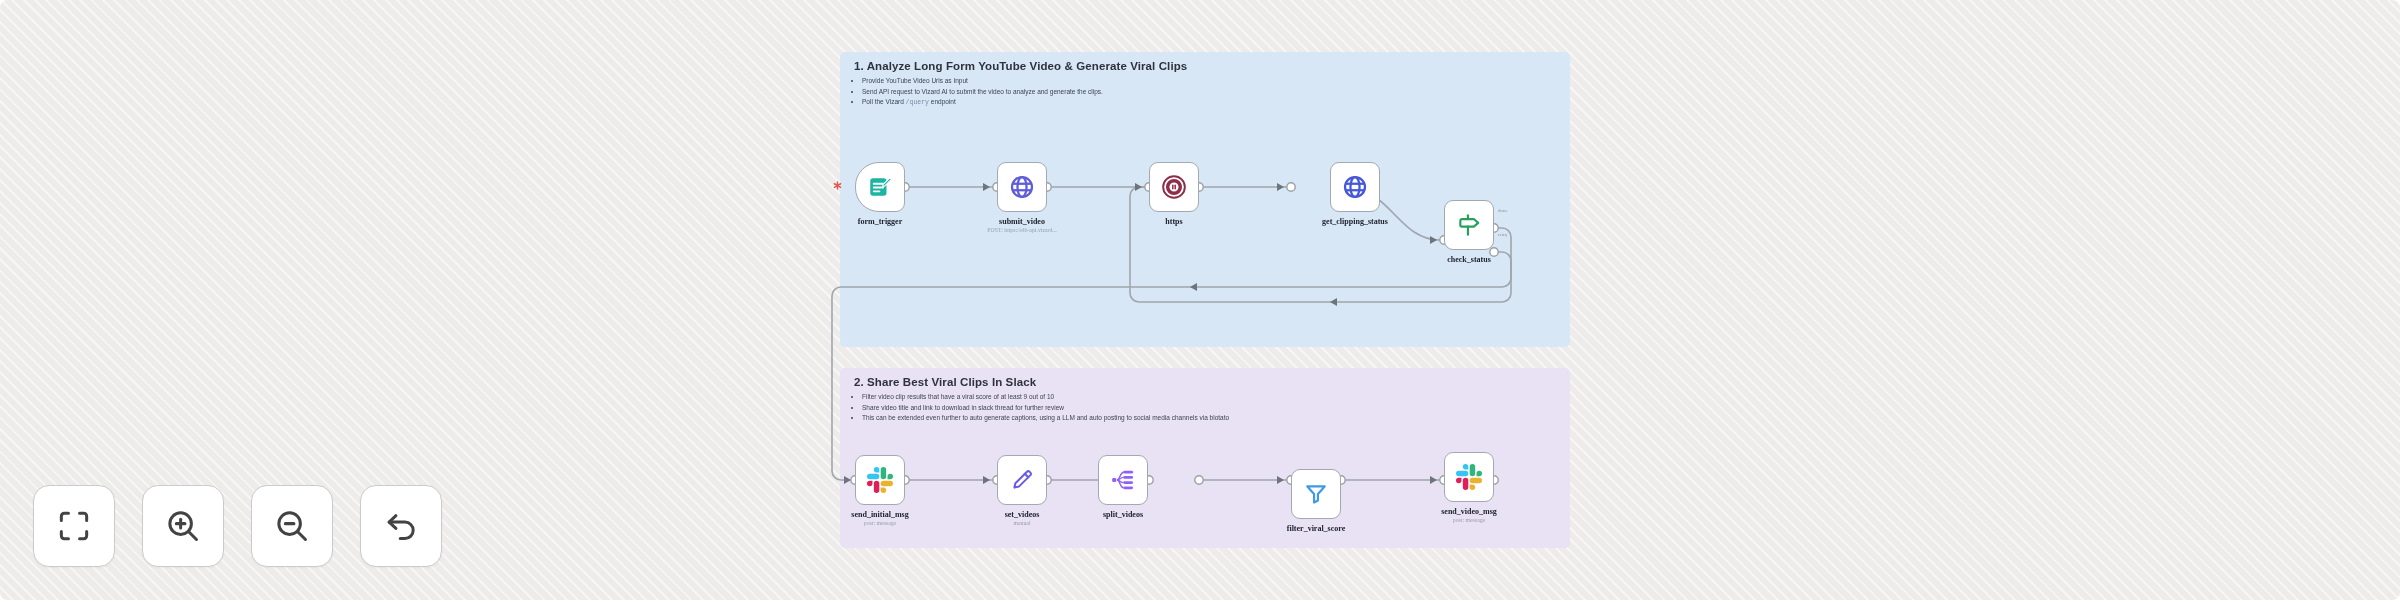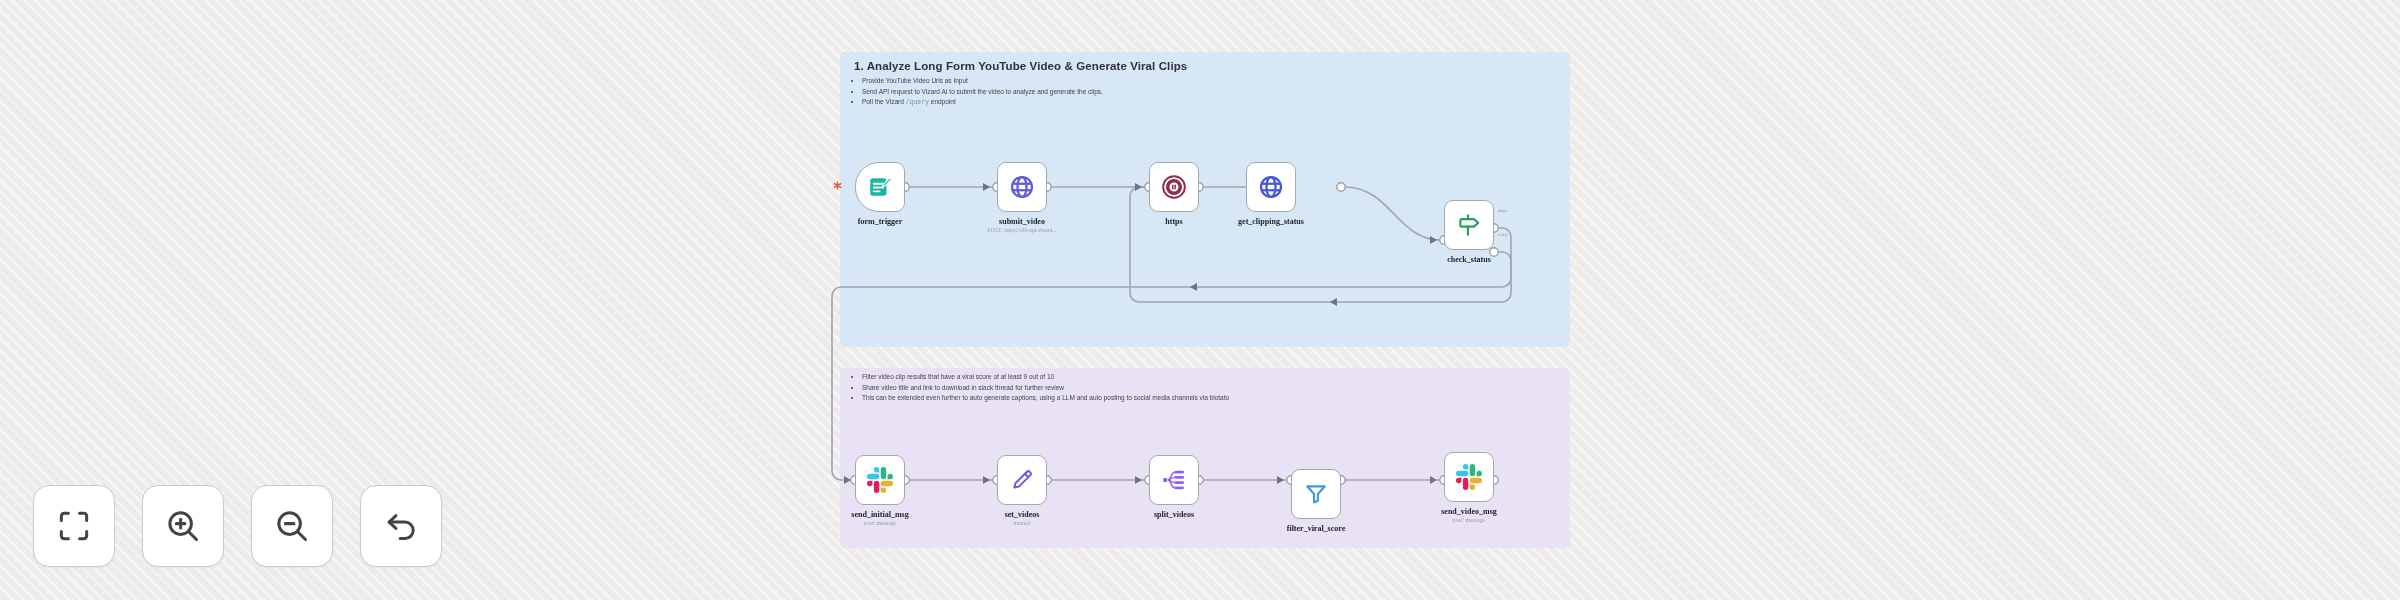--- a/index.html
+++ b/index.html
@@ -2,20 +2,21 @@
 <html><head>
 <meta charset="utf-8">
 <style>
   html,body{margin:0;padding:0;}
   .stage{
     position:relative;width:2400px;height:600px;overflow:hidden;
     font-family:"Liberation Sans", sans-serif;
     background:
       repeating-linear-gradient(45deg, rgba(255,255,255,.55) 0 2px, rgba(0,0,0,0) 2px 8px),
       #eeecea;
+    border-radius: 8px;
   }
   
   .section{position:absolute;border-radius:5px;}
   .sec1{left:840px;top:52px;width:730px;height:295px;background:#d7e7f6;}
   .sec2{left:840px;top:368px;width:730px;height:180px;background:#e8e2f4;}
   .sec-title{margin:8px 0 0 14px;font-size:11.5px;font-weight:700;color:#2e323c;letter-spacing:.1px;}
   .sec-bullets{margin:5px 0 0 0;padding-left:22px;}
   .sec-bullets li{font-size:6.5px;color:#3d4350;margin-bottom:3.6px;line-height:1.1;}
   .code{font-family:"Liberation Mono", monospace;color:#7a8aa8;}
   
@@ -52,20 +53,21 @@
   <div class="section sec1">
     <h2 class="sec-title">1. Analyze Long Form YouTube Video &amp; Generate Viral Clips</h2>
     <ul class="sec-bullets">
       <li>Provide YouTube Video Urls as Input</li>
       <li>Send API request to Vizard AI to submit the video to analyze and generate the clips.</li>
       <li><span>Poll the Vizard </span><span class="code">/query</span><span> endpoint</span></li>
     </ul>
   </div>
 
   <div class="section sec2">
+    <h2 class="sec-title">2. Share Best Viral Clips In Slack</h2>
     <ul class="sec-bullets">
       <li>Filter video clip results that have a viral score of at least 9 out of 10</li>
       <li>Share video title and link to download in slack thread for further review</li>
       <li>This can be extended even further to auto generate captions, using a LLM and auto posting to social media channels via blotato</li>
     </ul>
   </div>
 
   <svg class="wires" width="2400" height="600">
 
     <path class="wire" d="M909 187 H993"></path>
@@ -162,21 +164,21 @@
         <circle cx="12" cy="12" r="5.8" fill="none" stroke="#8e2f4a" stroke-width="3.2"></circle>
         <g stroke="#8e2f4a" stroke-width="1.4" stroke-linecap="round">
           <line x1="10.9" y1="10.4" x2="10.9" y2="13.6"></line>
             <line x1="13.1" y1="10.4" x2="13.1" y2="13.6"></line>
         </g>
       </svg>
     </div>
     <div class="nlabel">https</div>
   </div>
 
-  <div class="node" style="left:1246px;top:162px">
+  <div class="node" style="left:1330px;top:162px">
     <div class="nbox">
       <svg class="nicon" viewBox="0 0 24 24">
         <g stroke="#4658da" stroke-width="2.1" fill="none">
           <circle cx="12" cy="12" r="9.2"></circle>
             <ellipse cx="12" cy="12" rx="4.2" ry="9.2"></ellipse>
           <line x1="3" y1="9" x2="21" y2="9"></line>
             <line x1="3" y1="15" x2="21" y2="15"></line>
         </g>
       </svg>
     </div>
@@ -217,21 +219,21 @@
         <g stroke="#6a5be2" stroke-width="1.9" fill="none" stroke-linejoin="round" stroke-linecap="round">
           <path d="M5 19l.9-4L16.6 4.3a1.6 1.6 0 0 1 2.3 0l.9.9a1.6 1.6 0 0 1 0 2.3L9.1 18.1 5 19z"></path>
           <line x1="14.6" y1="6.3" x2="17.8" y2="9.5"></line>
         </g>
       </svg>
     </div>
     <div class="nlabel">set_videos</div>
     <div class="nsub">manual</div>
   </div>
 
-  <div class="node" style="left:1149px;top:455px">
+  <div class="node" style="left:1098px;top:455px">
     <div class="nbox">
       <svg class="nicon" viewBox="0 0 24 24">
         <rect x="2" y="10.2" width="3.8" height="3.6" rx="1.1" fill="#9061f9"></rect>
         <g stroke="#9061f9" stroke-width="1.3" fill="none">
           <path d="M6.5 12 C9.5 12 9 4.8 12.5 4.8"></path>
           <path d="M6.5 12 C9.5 12 9 9.6 12.5 9.6"></path>
           <path d="M6.5 12 C9.5 12 9 14.4 12.5 14.4"></path>
           <path d="M6.5 12 C9.5 12 9 19.2 12.5 19.2"></path>
         </g>
         <g stroke="#9061f9" stroke-width="2.6" stroke-linecap="round">

